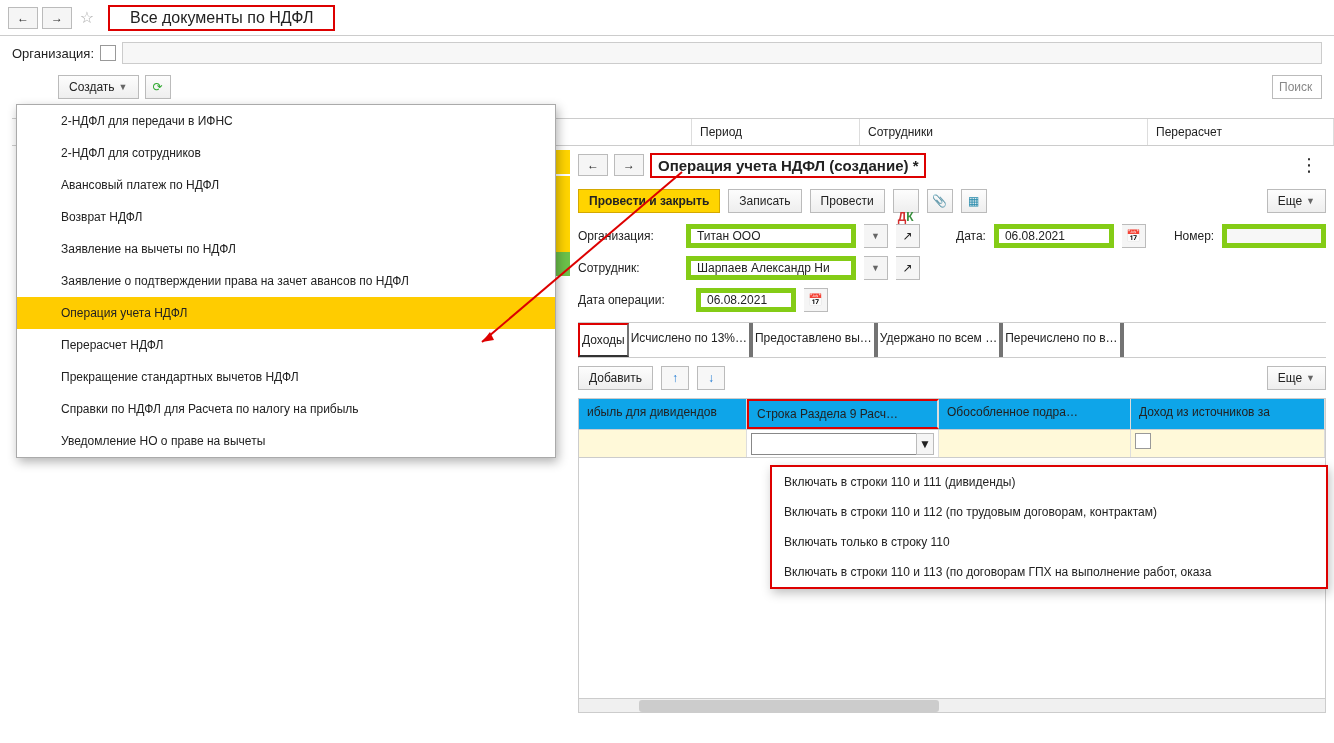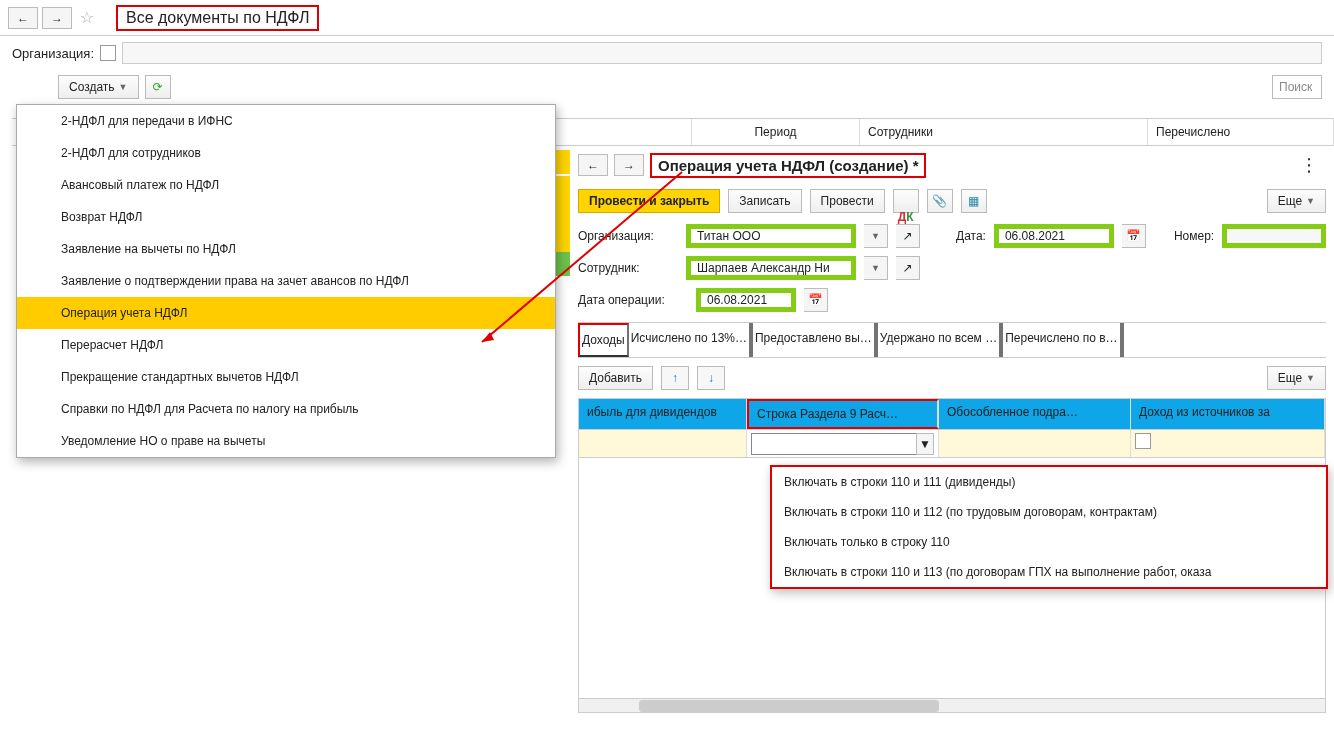--- a/index.html
+++ b/index.html
@@ -43,22 +43,22 @@
     height: 22px;
     display: inline-flex;
     align-items: center;
     justify-content: center;
     color: #aaa;
     font-size: 16px;
   }
   .page-title {
     font-size: 16px;
     font-weight: normal;
-    margin-left: 14px;
-    padding: 2px 8px;
+    margin-left: 6px;
+    padding: 2px 20px;
   }
   .red-box {
     border: 2px solid #d00;
   }
 
   
   .filter-row {
     display: flex;
     align-items: center;
     padding: 6px 12px;
@@ -409,23 +409,23 @@
     <div class="btn btn-icon">
       <span style="color:#3a3;">⟳</span>
     </div>
     <div class="search-box">
       <span>Поиск</span>
     </div>
   </div>
 
   <div class="list-header">
     <div class="list-header-cell" style="width:680px;"></div>
-    <div class="list-header-cell" style="width:168px;text-align:center;">Период</div>
+    <div class="list-header-cell" style="width:168px;">Период</div>
     <div class="list-header-cell" style="width:288px;">Сотрудники</div>
-    <div class="list-header-cell" style="flex:1;">Перечислено</div>
+    <div class="list-header-cell" style="flex:1;">Перерасчет</div>
   </div>
 
   <div class="side-yellow" style="top:150px; height:24px;"></div>
   <div class="side-yellow" style="top:176px; height:76px;"></div>
   <div class="side-green" style="top:252px; height:24px;"></div>
 
   <div class="create-menu">
     <div class="create-menu-item">2-НДФЛ для передачи в ИФНС</div>
     <div class="create-menu-item">2-НДФЛ для сотрудников</div>
     <div class="create-menu-item">Авансовый платеж по НДФЛ</div>

